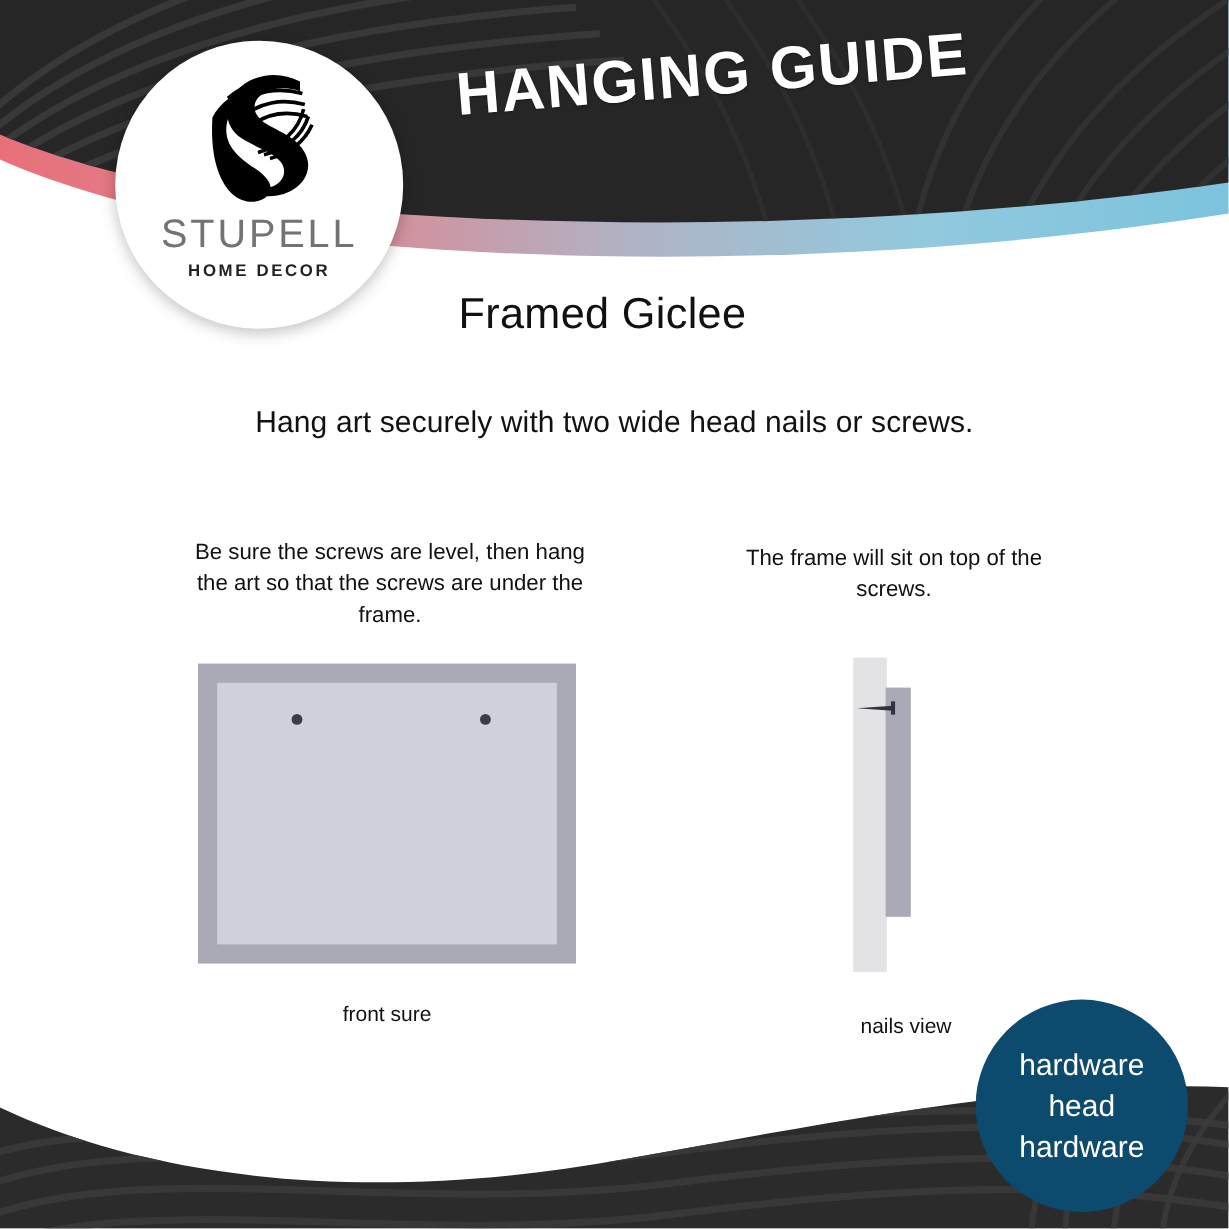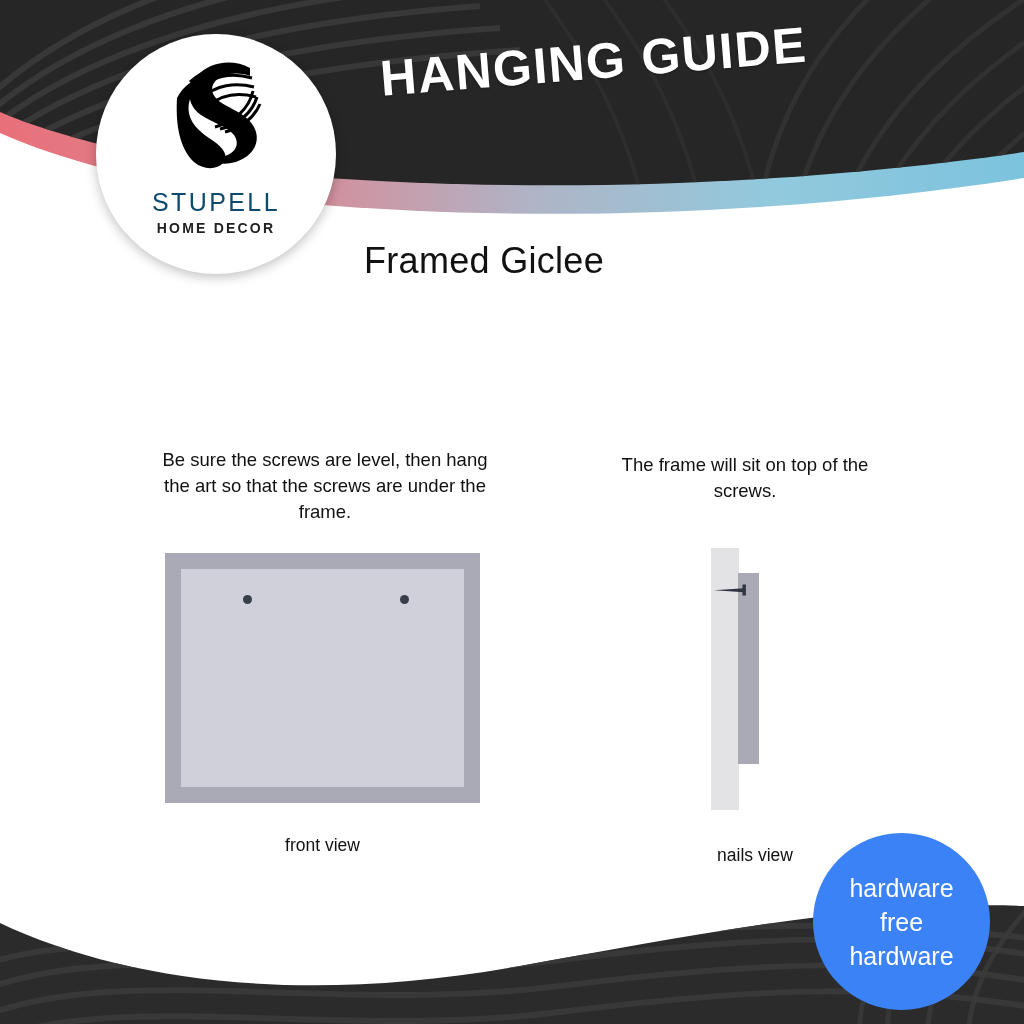--- a/index.html
+++ b/index.html
@@ -52,38 +52,38 @@
     box-shadow: 0 3px 12px rgba(0,0,0,.25);
     display: flex;
     flex-direction: column;
     align-items: center;
     justify-content: flex-start;
     padding-top: 18px;
     box-sizing: border-box;
   }
   #logo-mark { width: 118px; height: 122px; display:block; }
   #logo-word {
-    font-size: 25px;
+    font-size: 33px;
     letter-spacing: 2.4px;
-    color: #0c4a6e;
-    margin-top: 14px;
+    color: #737373;
+    margin-top: 2px;
     font-weight: 400;
   }
   #logo-sub {
     font-size: 14px;
     letter-spacing: 2.2px;
     color: #222222;
     margin-top: 3px;
     font-weight: 700;
   }
 
   
   #product-type {
     position: absolute;
-    left: 364px;
+    left: 382px;
     top: 240px;
     font-size: 36px;
     color: #111111;
     letter-spacing: .3px;
     font-weight: 400;
     white-space: nowrap;
   }
   #instruction {
     position: absolute;
     left: 0; right: 0;
@@ -179,21 +179,21 @@
   #label-side  { left: 660px; top: 845px; width: 190px; }
 
   
   #hardware-badge {
     position: absolute;
     left: 813px;
     top: 833px;
     width: 177px;
     height: 177px;
     border-radius: 50%;
-    background: #3b82f6;
+    background: #0c4a6e;
     display: flex;
     flex-direction: column;
     align-items: center;
     justify-content: center;
     color: #ffffff;
     font-size: 25px;
     line-height: 34px;
     font-weight: 400;
   }
 </style>
@@ -290,42 +290,43 @@
         <path d="M100,45 C95,61 81,73 63,77"></path>
         <path d="M96,39 C92,57 77,70 58,75"></path>
       </g>
     </svg>
     <div id="logo-word">STUPELL</div>
     <div id="logo-sub">HOME DECOR</div>
   </div>
 
   <div id="product-type">Framed Giclee</div>
 
+  <div id="instruction">Hang art securely with two wide head nails or screws.</div>
 
   <div class="caption" id="caption-side">The frame will sit on top of the screws.</div>
   <div class="caption" id="caption-front">Be sure the screws are level, then hang the art so that the screws are under the frame.</div>
 
   <div id="front-diagram">
     <div id="front-mat">
       <span class="screw-dot" id="screw-dot-left"></span>
       <span class="screw-dot" id="screw-dot-right"></span>
     </div>
   </div>
 
   <div id="side-diagram">
     <div id="side-wall"></div>
     <div id="side-frame"></div>
     <svg id="side-nail" viewBox="0 0 36 12">
       <path d="M0,6.2 L30,4.2 L30,8.2 Z" fill="#2f3340"></path>
       <rect x="28.5" y="0.5" width="3.4" height="11" fill="#2f3340"></rect>
     </svg>
   </div>
 
-  <div class="view-label" id="label-front">front view</div>
+  <div class="view-label" id="label-front">front sure</div>
   <div class="view-label" id="label-side">nails view</div>
 
   <div id="hardware-badge">
     <span>hardware</span>
-    <span>free</span>
+    <span>head</span>
     <span>hardware</span>
   </div>
 
 </div>
 
 </body></html>

